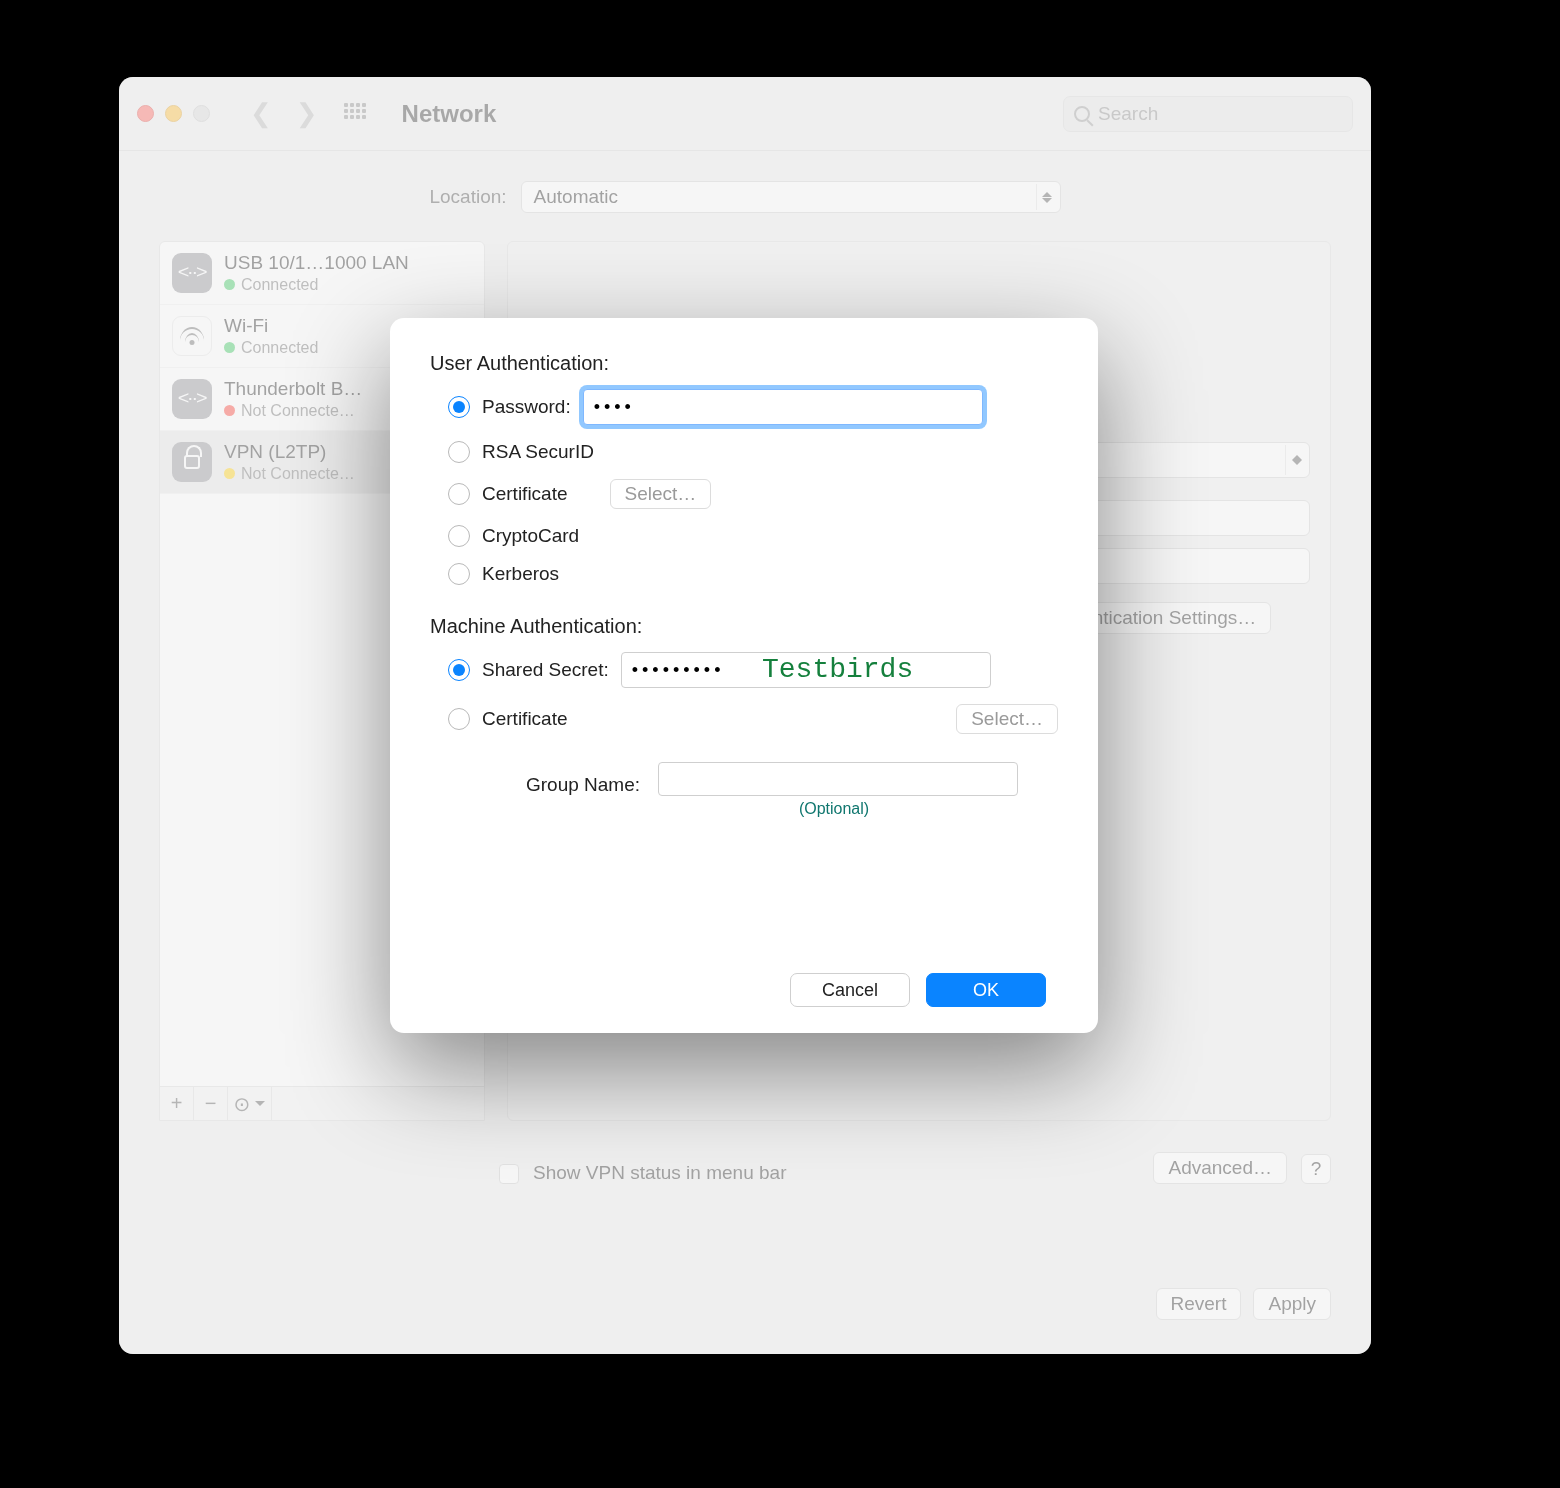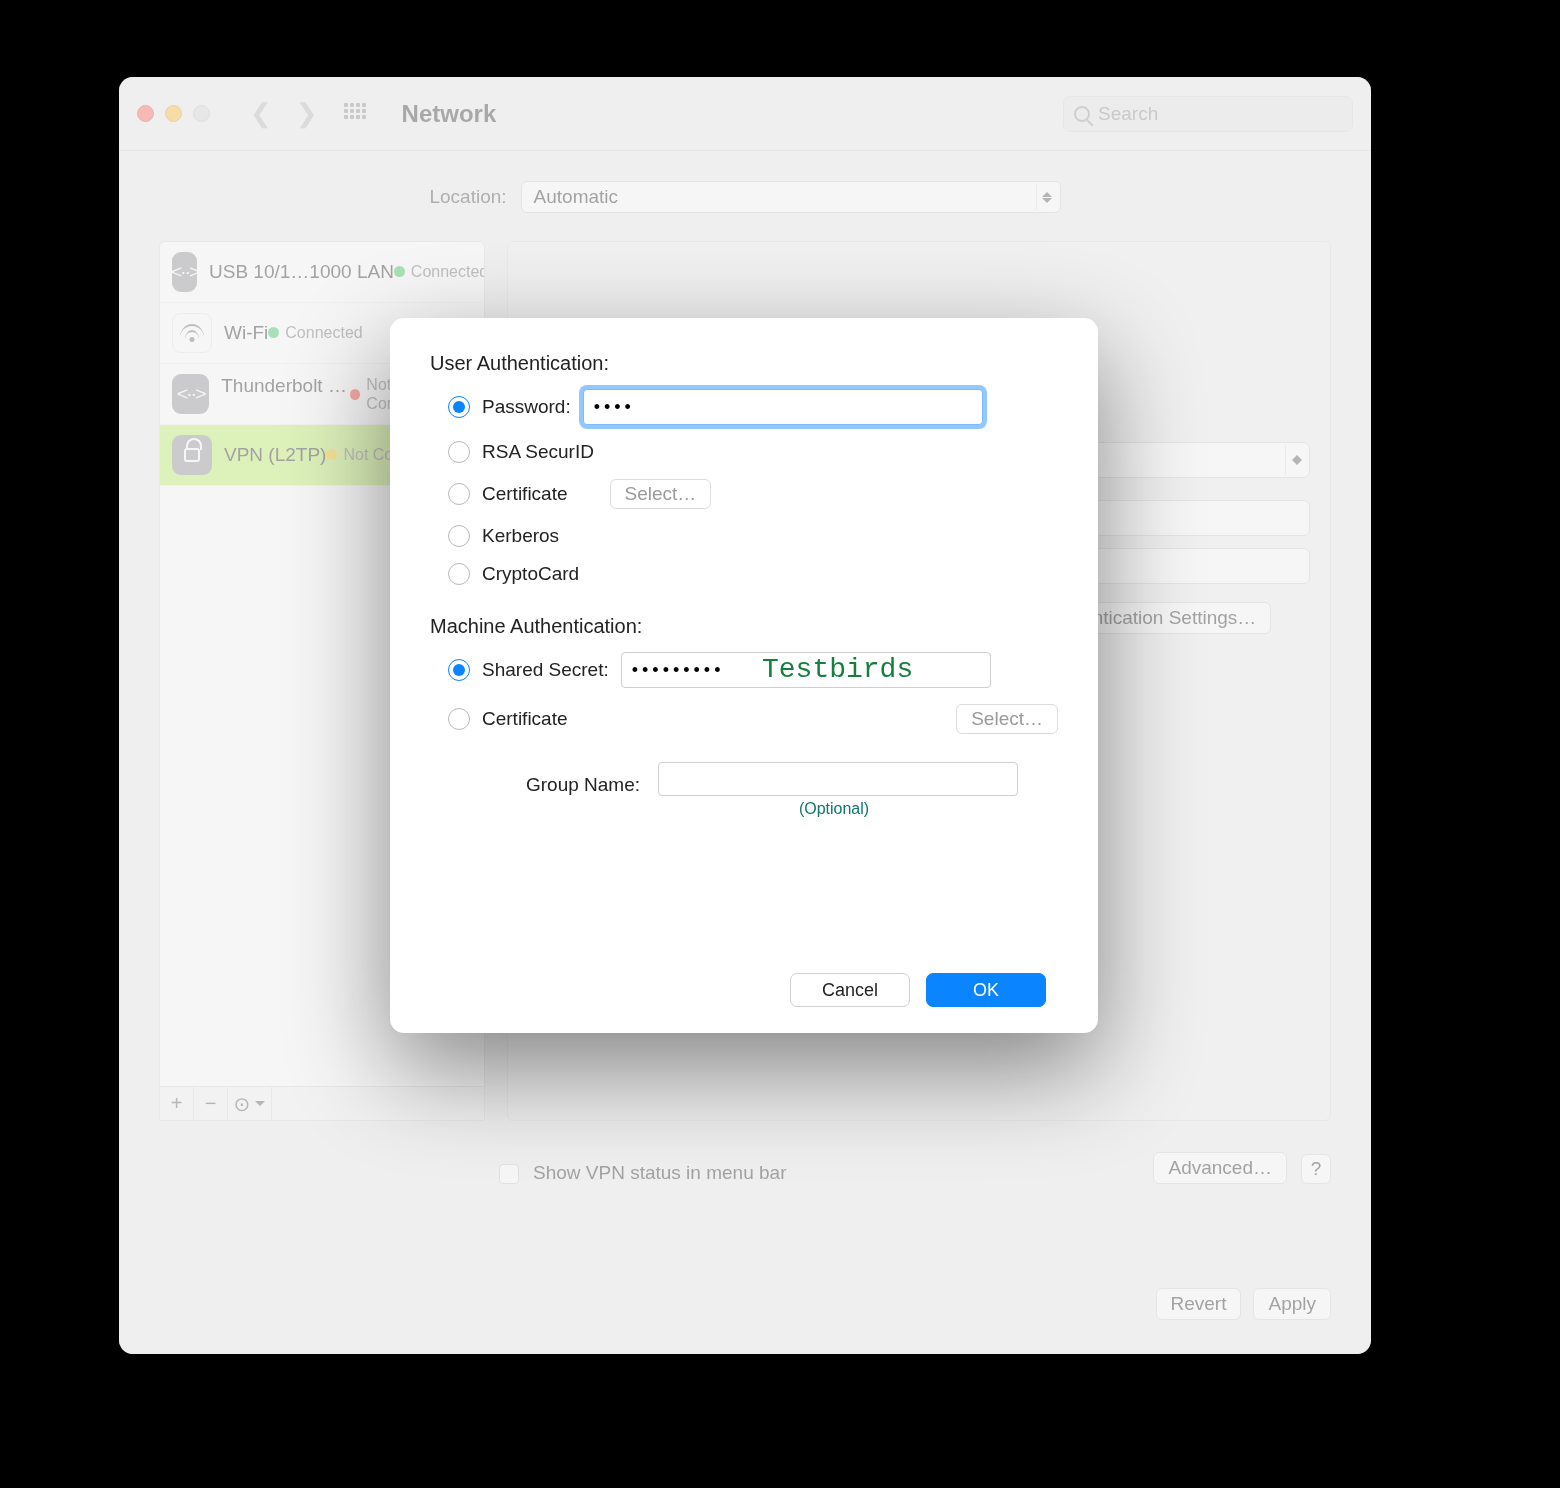--- a/index.html
+++ b/index.html
@@ -30,26 +30,26 @@
   .loclabel { color:#444; }
   .locselect { width: 540px; height: 32px; background:#fff; border:1px solid #cfcfcf; border-radius:6px; display:flex; align-items:center; padding:0 12px; position:relative; }
   .locselect .stepper { position:absolute; right:2px; top:2px; bottom:2px; width:22px; border-left:1px solid #e3e3e3; display:flex; flex-direction:column; justify-content:center; align-items:center; gap:1px; }
   .caret { width:0; height:0; border-left:5px solid transparent; border-right:5px solid transparent; }
   .caret.up { border-bottom:5px solid #555; }
   .caret.dn { border-top:5px solid #555; }
 
   .cols { display:flex; gap: 22px; margin-top: 28px; height: 880px; }
   .sidebar { width: 326px; border:1px solid #d9d9d9; border-radius:6px 6px 0 0; background:#fff; overflow:hidden; display:flex; flex-direction:column; }
   .svc { display:flex; align-items:center; gap:12px; padding:10px 12px; border-bottom:1px solid #efefef; }
-  .svc.sel { background:#bef264;text-align:center; }
+  .svc.sel { background:#e5e5e5; }
   .svcicon { width:40px; height:40px; border-radius:9px; display:flex; align-items:center; justify-content:center; color:#fff; font-size:18px; }
   .svcicon.eth { background:#8e8e93; }
   .svcicon.wifi { background:#fff; border:1px solid #e4e4e4; color:#6b6b6b; }
   .svcicon.lock { background:#8e8e93; }
-  .svctext { display:flex; flex-direction:row; line-height:1.2; }
+  .svctext { display:flex; flex-direction:column; line-height:1.2; }
   .svctitle { color:#222; white-space:nowrap; overflow:hidden; text-overflow:ellipsis; max-width: 250px; }
   .svcstatus { display:flex; align-items:center; gap:6px; font-size:16px; color:#6e6e6e; }
   .led { width:11px; height:11px; border-radius:50%; display:inline-block; }
   .led.green { background:#34c759; }
   .led.red { background:#ff3b30; }
   .led.amber { background:#ffcc00; }
   .listtools { margin-top:auto; display:flex; align-items:center; border-top:1px solid #d9d9d9; height:34px; background:#f3f3f3; }
   .toolbtn { width:34px; height:100%; border-right:1px solid #d9d9d9; display:flex; align-items:center; justify-content:center; color:#555; font-size:20px; cursor:default; }
   .toolbtn.wide { width:44px; gap:2px; }
   .toolgrip { flex:1; }
@@ -264,25 +264,25 @@
         <span class="optlabel">RSA SecurID</span>
       </div>
       <div class="opt">
         <span class="radio"></span>
         <span class="optlabel">Certificate</span>
         <span style="width:18px;"></span>
         <div class="selbtn">Select…</div>
       </div>
       <div class="opt">
         <span class="radio"></span>
+        <span class="optlabel">CryptoCard</span>
+      </div>
+      <div class="opt">
+        <span class="radio"></span>
         <span class="optlabel">Kerberos</span>
-      </div>
-      <div class="opt">
-        <span class="radio"></span>
-        <span class="optlabel">CryptoCard</span>
       </div>
     </div>
 
     <div class="section-h" style="margin-top:30px;">Machine Authentication:</div>
     <div class="opts">
       <div class="opt ssrow">
         <span class="radio checked">
             <span class="dotin"></span>
           </span>
         <span class="optlabel">Shared Secret:</span>

